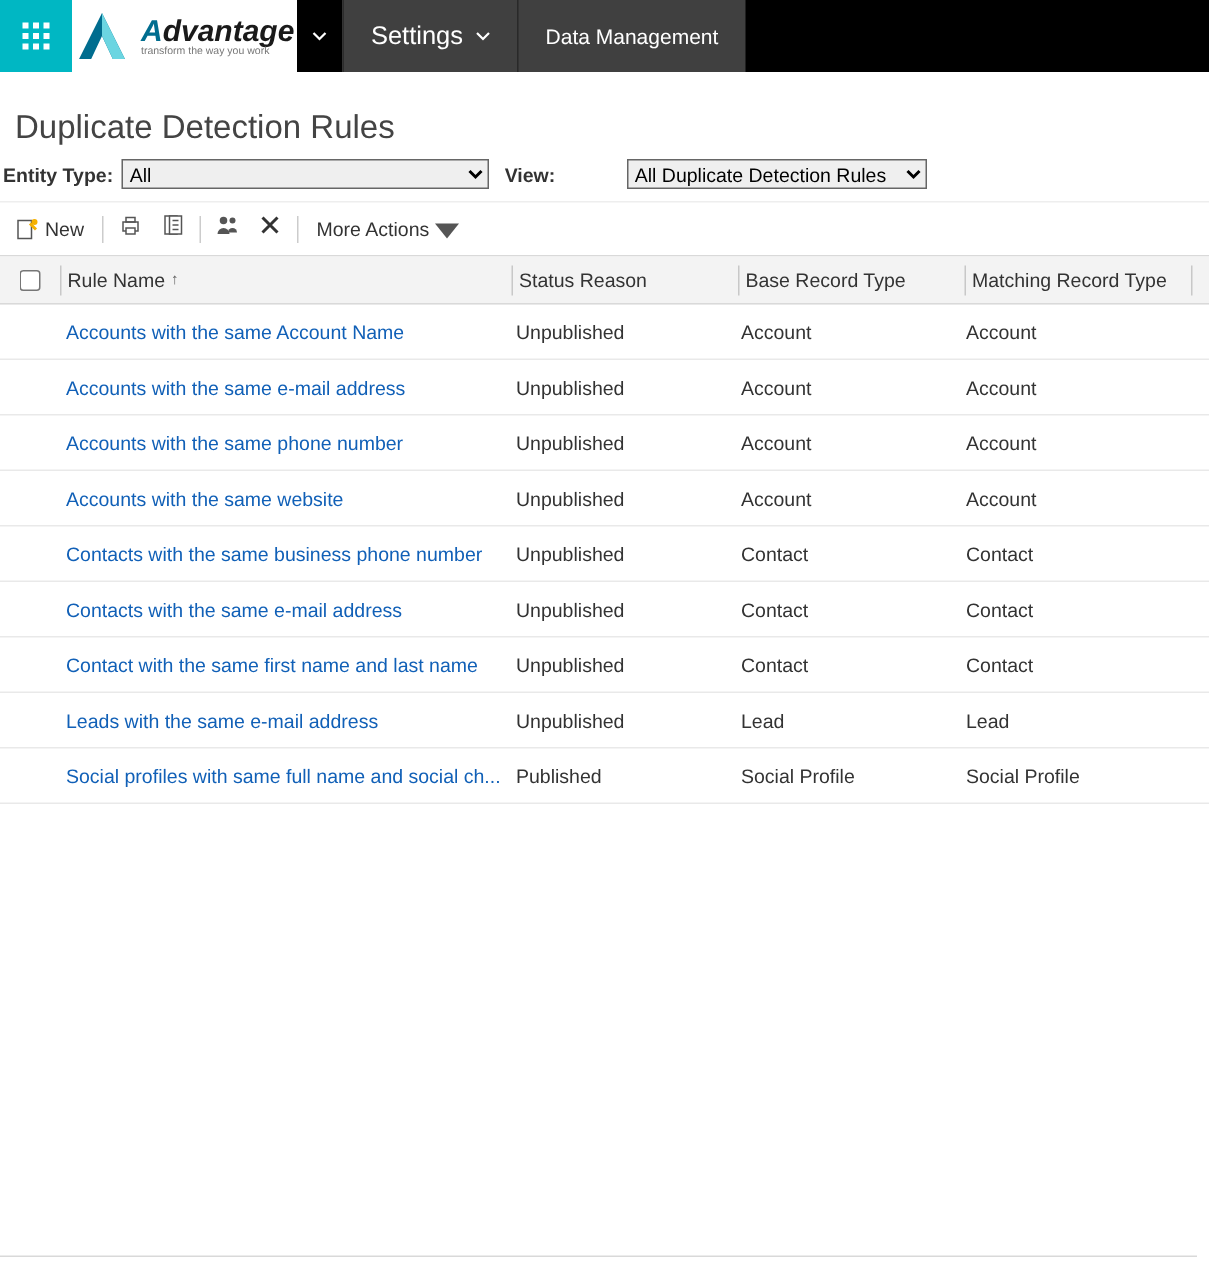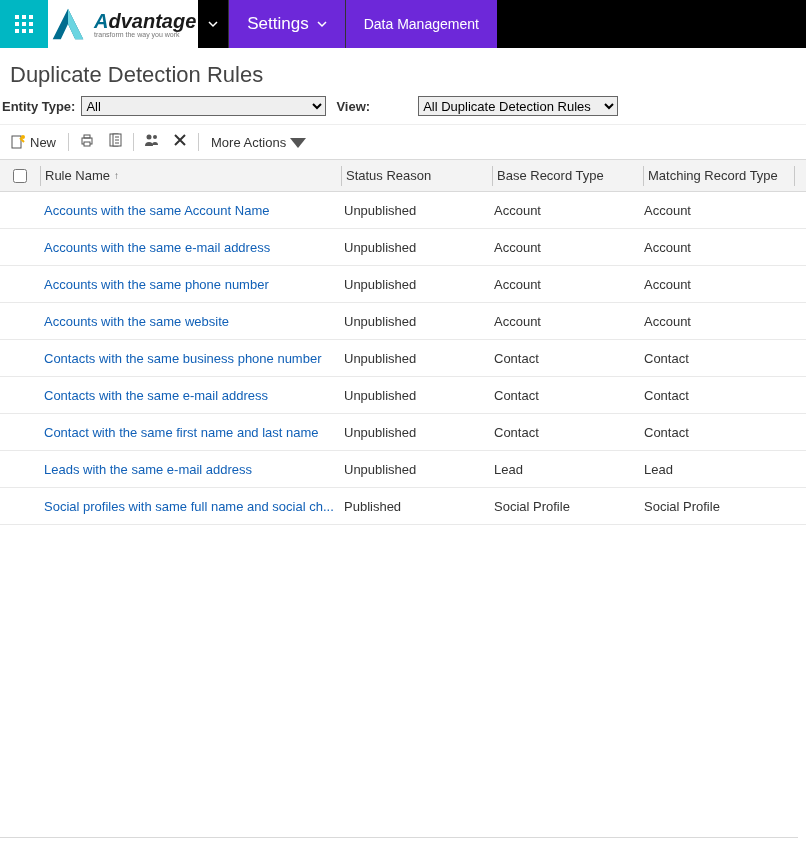--- a/index.html
+++ b/index.html
@@ -10,26 +10,26 @@
     .nav-waffle { width:48px; background:#00b7c3; display:flex; align-items:center; justify-content:center; cursor:pointer; }
     .nav-waffle svg { width:20px; height:20px; }
     .nav-logo { background:#fff; display:flex; align-items:center; padding:0 2px; gap:8px; }
     .nav-logo-icon { width:36px; height:36px; }
     .nav-logo-text { display:flex; flex-direction:column; line-height:1; }
     .nav-logo-main { font-size:20px; font-weight:600; color:#1a1a1a; font-style:italic; }
     .nav-logo-main .first { color:#006d8f; }
     .nav-logo-sub  { font-size:7px; color:#777; }
     .nav-sep { width:1px; background:#333; }
     .nav-caret { width:30px; background:#000; display:flex; align-items:center; justify-content:center; cursor:pointer; }
-    .nav-item { background:#6d28d9; color:#fff; display:flex; align-items:center; padding:0 18px; font-size:17px; cursor:pointer; gap:8px; }
+    .nav-item { background:#404040; color:#fff; display:flex; align-items:center; padding:0 18px; font-size:17px; cursor:pointer; gap:8px; }
     .nav-item.sub { font-size:14px; }
     .chev { width:10px; height:10px; }
 
     
-    .page-header { padding:14px 10px 8px 10px; }
+    .page-header { padding:24px 10px 8px 10px; }
     .page-title  { font-size:22px; color:#444; font-weight:400; }
 
     
     .filter-row { display:flex; align-items:center; gap:6px; padding:0 2px 8px 2px; }
     .filter-row label { font-size:13px; font-weight:700; }
     .filter-row select { font-size:13px; border:1px solid #666; height:20px; }
     #sel-entity { width:245px; }
     #sel-view   { width:200px;margin-left:42px; }
 
     

